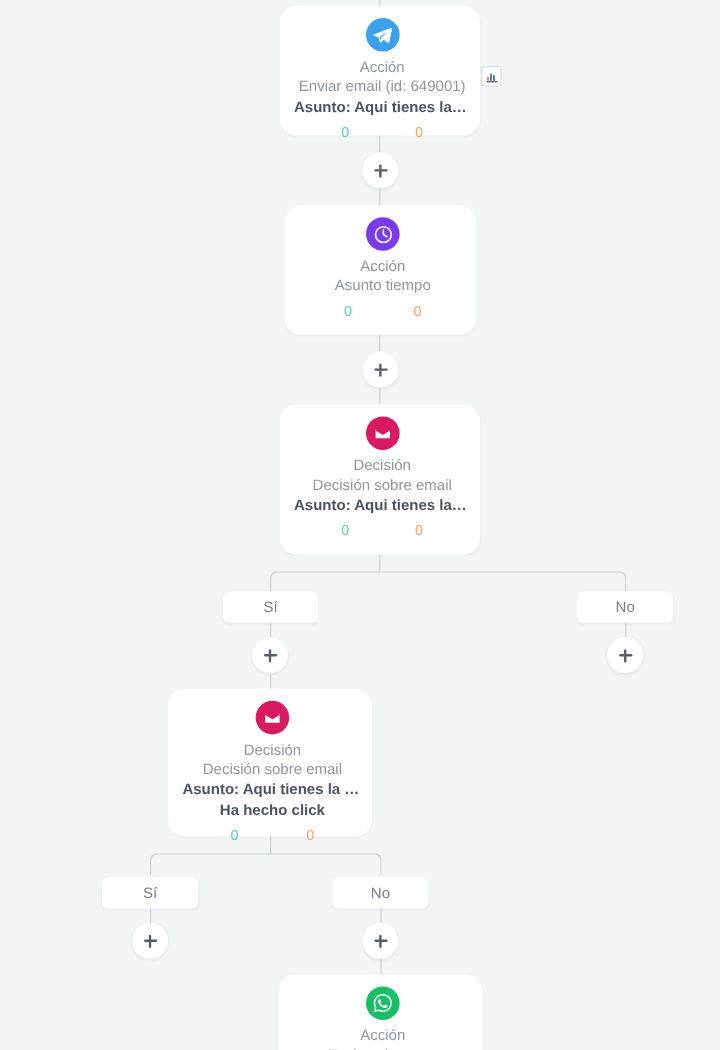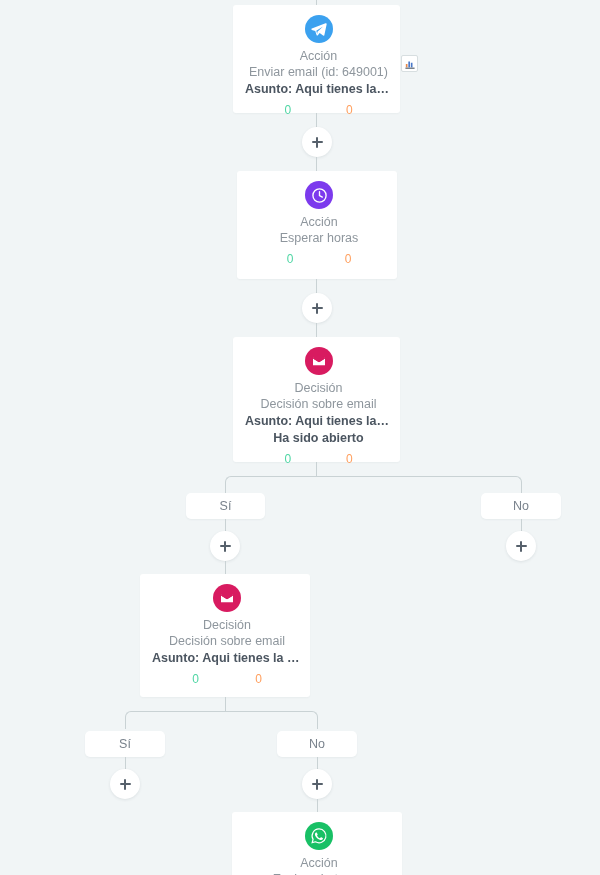--- a/index.html
+++ b/index.html
@@ -45,21 +45,21 @@
   .corner-tr {
     border-top-width: 1px;
     border-right-width: 1px;
     border-top-right-radius: 6px;
   }
 
   
   .card {
     position: absolute;
     background: #ffffff;
-    border-radius: 3px;
+    border-radius: 14px;
     box-sizing: border-box;
     text-align: center;
     padding: 10px 8px 8px 12px;
     box-shadow: 0 1px 2px rgba(40,60,70,0.045);
   }
   .card-icon {
     width: 28px;
     height: 28px;
     border-radius: 50%;
     margin: 0 auto 5px auto;
@@ -196,21 +196,21 @@
   <div class="vline" style="left:316px; top:157px; height:14px;"></div>
 
   <div class="card" id="card-2" style="left:237px; top:171px; width:160px; height:108px;">
     <div class="card-icon" style="background:#7c3aed;">
       <svg width="17" height="17" viewBox="0 0 24 24" aria-hidden="true">
         <circle cx="12" cy="12" r="9.3" fill="none" stroke="#ffffff" stroke-width="1.9"></circle>
         <path d="M12 6.6V12l4 2.3" fill="none" stroke="#ffffff" stroke-width="1.9" stroke-linecap="round"></path>
       </svg>
     </div>
     <div class="card-type">Acción</div>
-    <div class="card-sub">Esperar horas</div>
+    <div class="card-sub">Asunto tiempo</div>
     <div class="counters">
       <div class="counter counter-ok">0</div>
       <div class="counter counter-warn">0</div>
     </div>
   </div>
 
   <div class="vline" style="left:316px; top:279px; height:14px;"></div>
   <div class="plus" style="left:302px; top:293px;"></div>
   <div class="vline" style="left:316px; top:323px; height:14px;"></div>
 
@@ -218,21 +218,20 @@
     <div class="card-icon" style="background:#d81b60;">
       <svg width="16" height="16" viewBox="0 0 24 24" aria-hidden="true">
         <path d="M3 7.2h18v11.2H3z" fill="#ffffff"></path>
         <path d="M3 7.2 12 1.8l9 5.4v1.2l-9 5.4-9-5.4z" fill="#d81b60"></path>
         <path d="M3.6 8 12 13.2 20.4 8" fill="none" stroke="#d81b60" stroke-width="1.5"></path>
       </svg>
     </div>
     <div class="card-type">Decisión</div>
     <div class="card-sub">Decisión sobre email</div>
     <div class="card-strong">Asunto: Aqui tienes la inform...</div>
-    <div class="card-strong">Ha sido abierto</div>
     <div class="counters">
       <div class="counter counter-ok">0</div>
       <div class="counter counter-warn">0</div>
     </div>
   </div>
 
   <div class="vline" style="left:316px; top:462px; height:14px;"></div>
 
   <div class="corner corner-tl" style="left:225px; top:476px; width:91px; height:17px;"></div>
 
@@ -252,20 +251,21 @@
     <div class="card-icon" style="background:#d81b60;">
       <svg width="16" height="16" viewBox="0 0 24 24" aria-hidden="true">
         <path d="M3 7.2h18v11.2H3z" fill="#ffffff"></path>
         <path d="M3 7.2 12 1.8l9 5.4v1.2l-9 5.4-9-5.4z" fill="#d81b60"></path>
         <path d="M3.6 8 12 13.2 20.4 8" fill="none" stroke="#d81b60" stroke-width="1.5"></path>
       </svg>
     </div>
     <div class="card-type">Decisión</div>
     <div class="card-sub">Decisión sobre email</div>
     <div class="card-strong">Asunto: Aqui tienes la inform...</div>
+    <div class="card-strong">Ha hecho click</div>
     <div class="counters">
       <div class="counter counter-ok">0</div>
       <div class="counter counter-warn">0</div>
     </div>
   </div>
 
   <div class="vline" style="left:225px; top:697px; height:14px;"></div>
   <div class="corner corner-tl" style="left:125px; top:711px; width:100px; height:17px;"></div>
   <div class="corner corner-tr" style="left:225px; top:711px; width:92px; height:17px;"></div>
 

